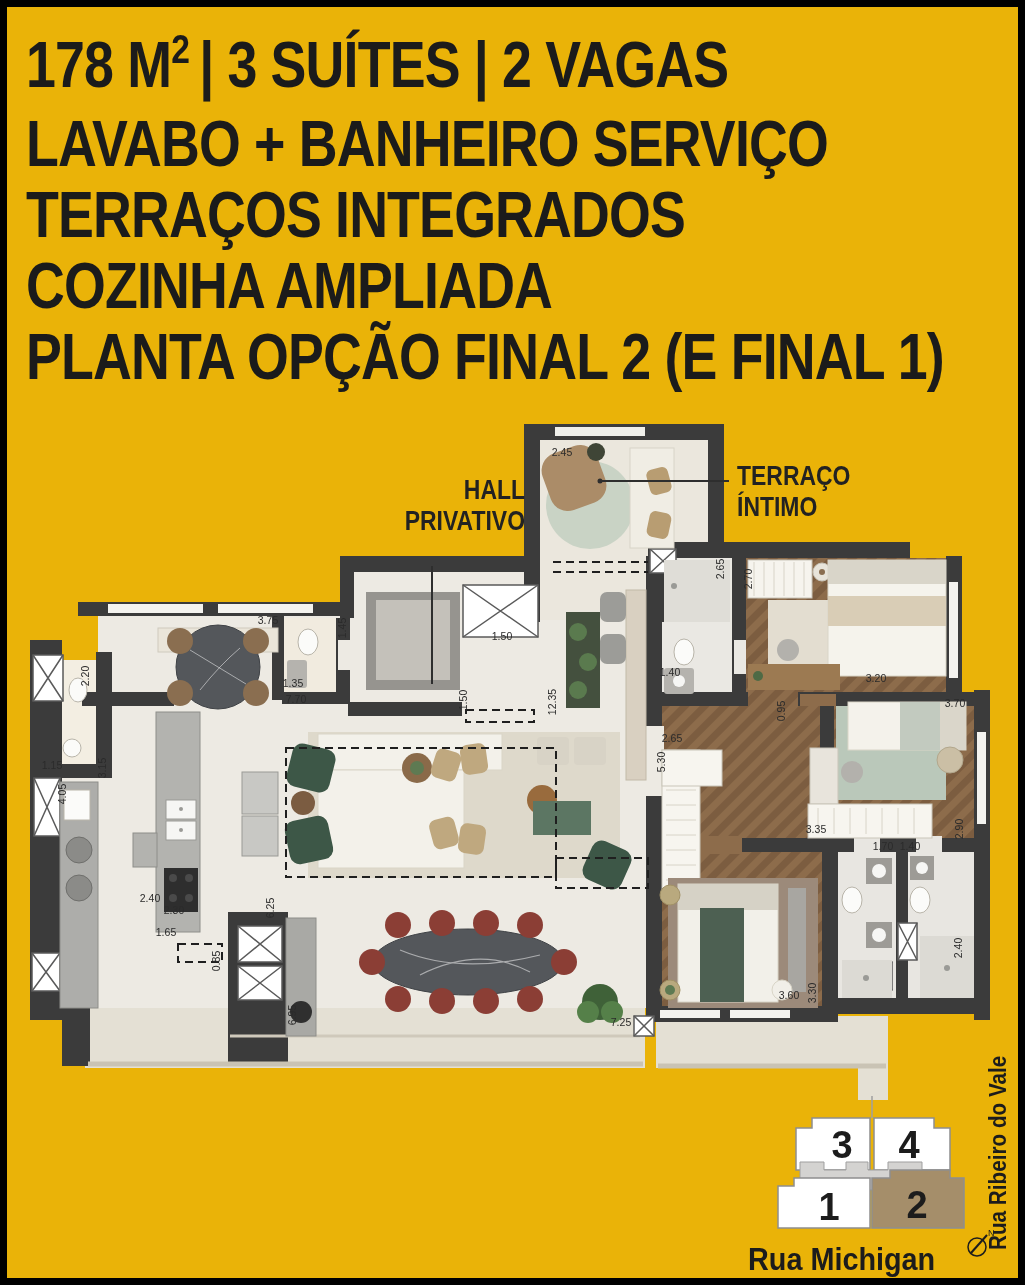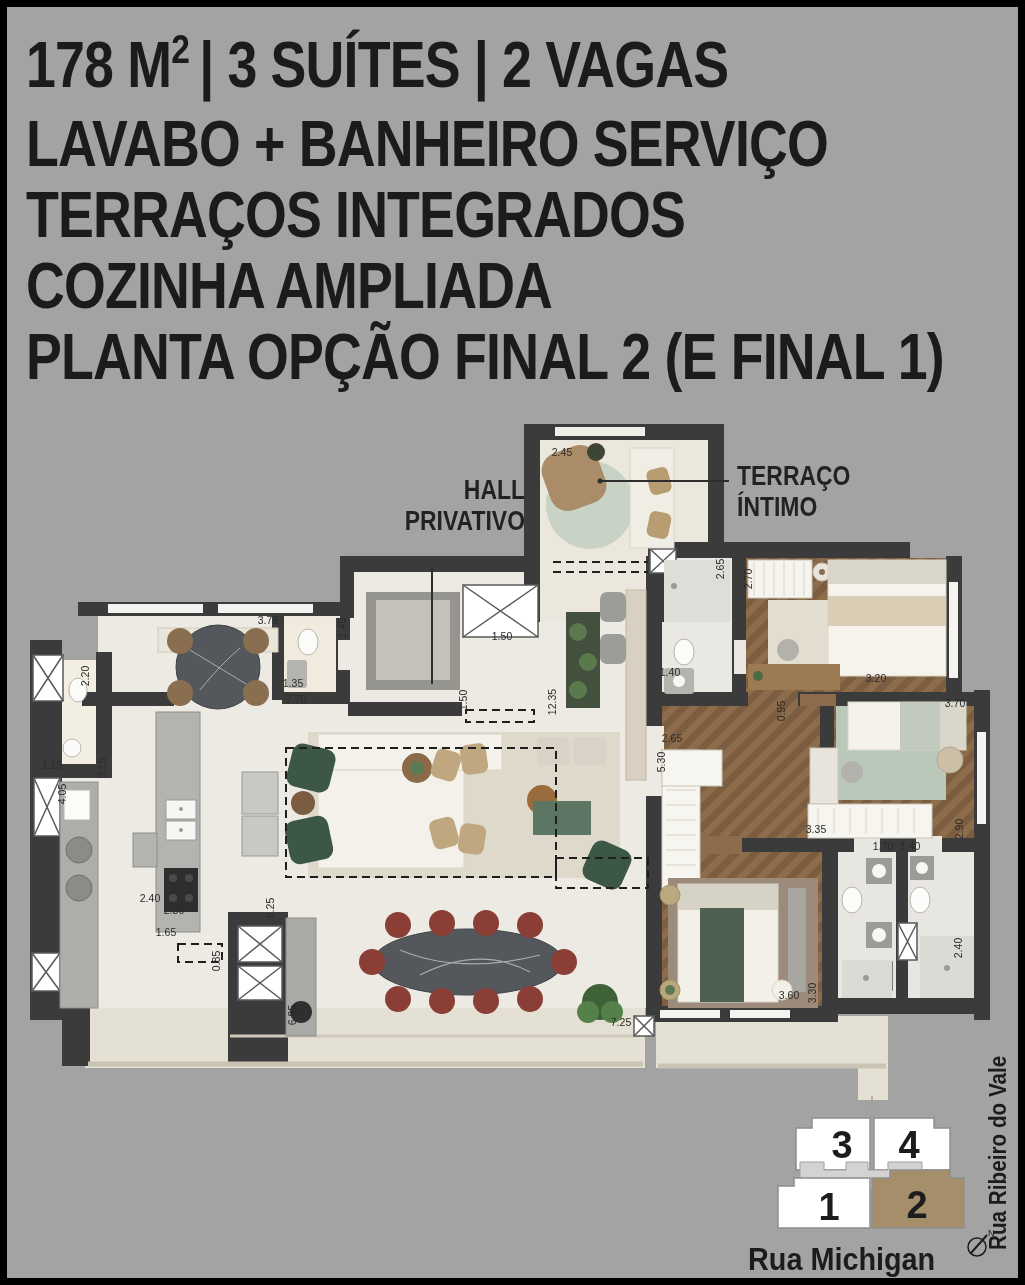--- a/index.html
+++ b/index.html
@@ -1,16 +1,16 @@
 <!DOCTYPE html>
 <html><head>
 <meta charset="utf-8">
 <style>
   html,body{margin:0;padding:0;background:#888;}
-  #page{position:relative;width:1025px;height:1285px;background:#a3a3a3;overflow:hidden;
+  #page{position:relative;width:1025px;height:1285px;background:#eab308;overflow:hidden;
         font-family:"Liberation Sans",sans-serif;}
   .frame{position:absolute;inset:0;border:7px solid #000;pointer-events:none;z-index:50;}
   
   #title{position:absolute;left:26px;top:30px;z-index:5;color:#1b1b1b;}
   .t-line{display:block;font-weight:700;font-size:64px;line-height:71px;letter-spacing:-1px;
           white-space:nowrap;transform:scaleX(0.84);transform-origin:0 50%;}
   .t-sup{font-size:40px;position:relative;top:-24px;margin-right:10px;}
   .t-rest{margin-left:2px;}
   
   .plan-label{position:absolute;z-index:6;font-weight:700;font-size:27px;line-height:31px;

